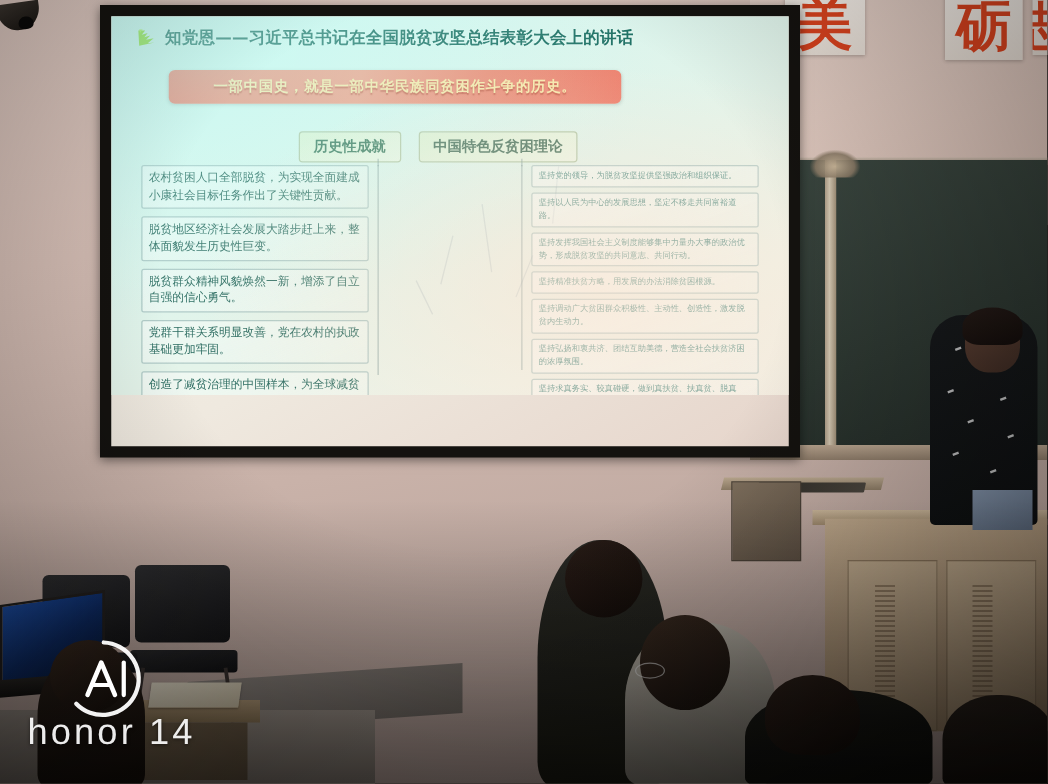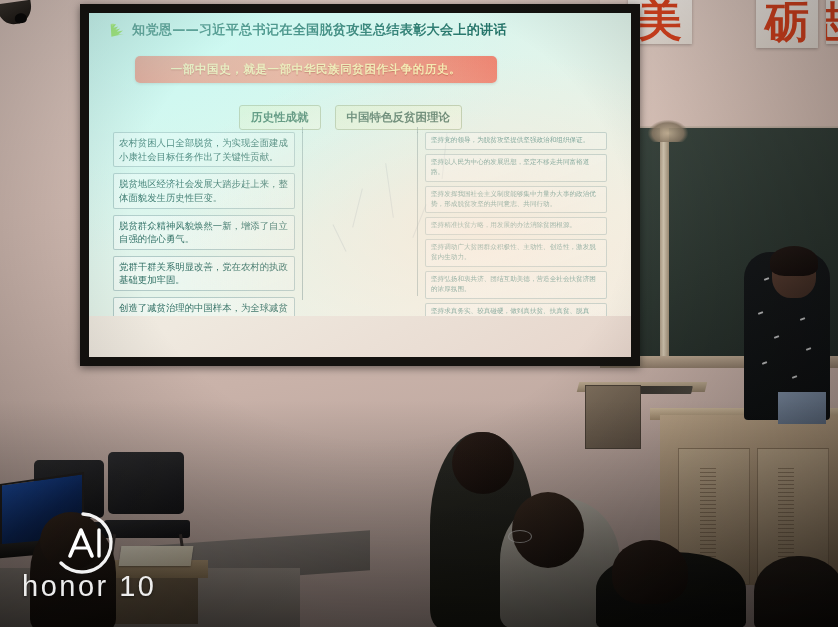--- a/index.html
+++ b/index.html
@@ -337,16 +337,16 @@
 
   <div class="watermark">
     <div class="ai-badge">
       <svg viewBox="0 0 66 66" width="66" height="66">
         <path d="M33 4 A29 29 0 1 1 11 53" fill="none" stroke="#ffffff" stroke-width="3.4" stroke-linecap="round" opacity=".95"></path>
         <path d="M20 46 L31 20 L42 46" fill="none" stroke="#ffffff" stroke-width="3.6" stroke-linecap="round" stroke-linejoin="round"></path>
         <line x1="24" y1="38" x2="38" y2="38" stroke="#ffffff" stroke-width="3.2" stroke-linecap="round"></line>
         <line x1="49" y1="20" x2="49" y2="46" stroke="#ffffff" stroke-width="3.4" stroke-linecap="round"></line>
       </svg>
     </div>
-    <div class="honor-text">honor 10</div>
+    <div class="honor-text">honor 14</div>
   </div>
 
 </div>
 
 </body></html>

